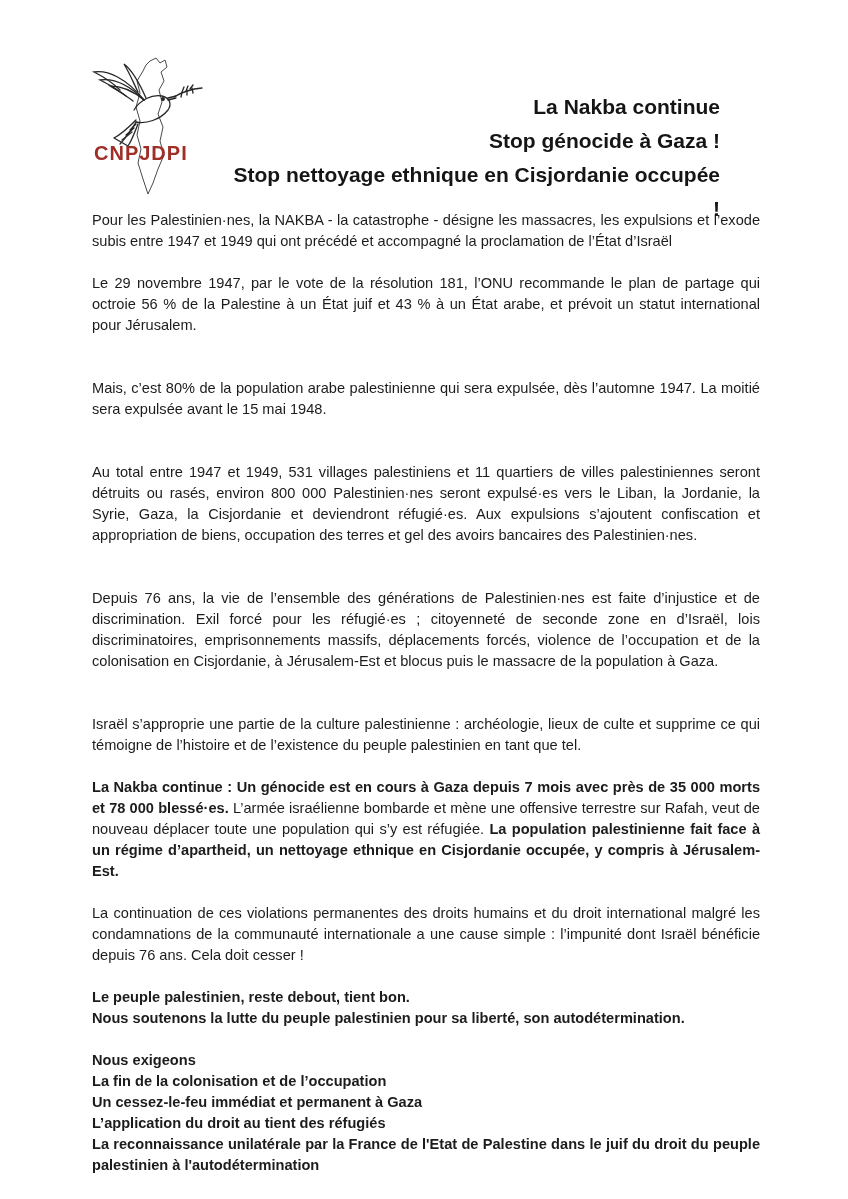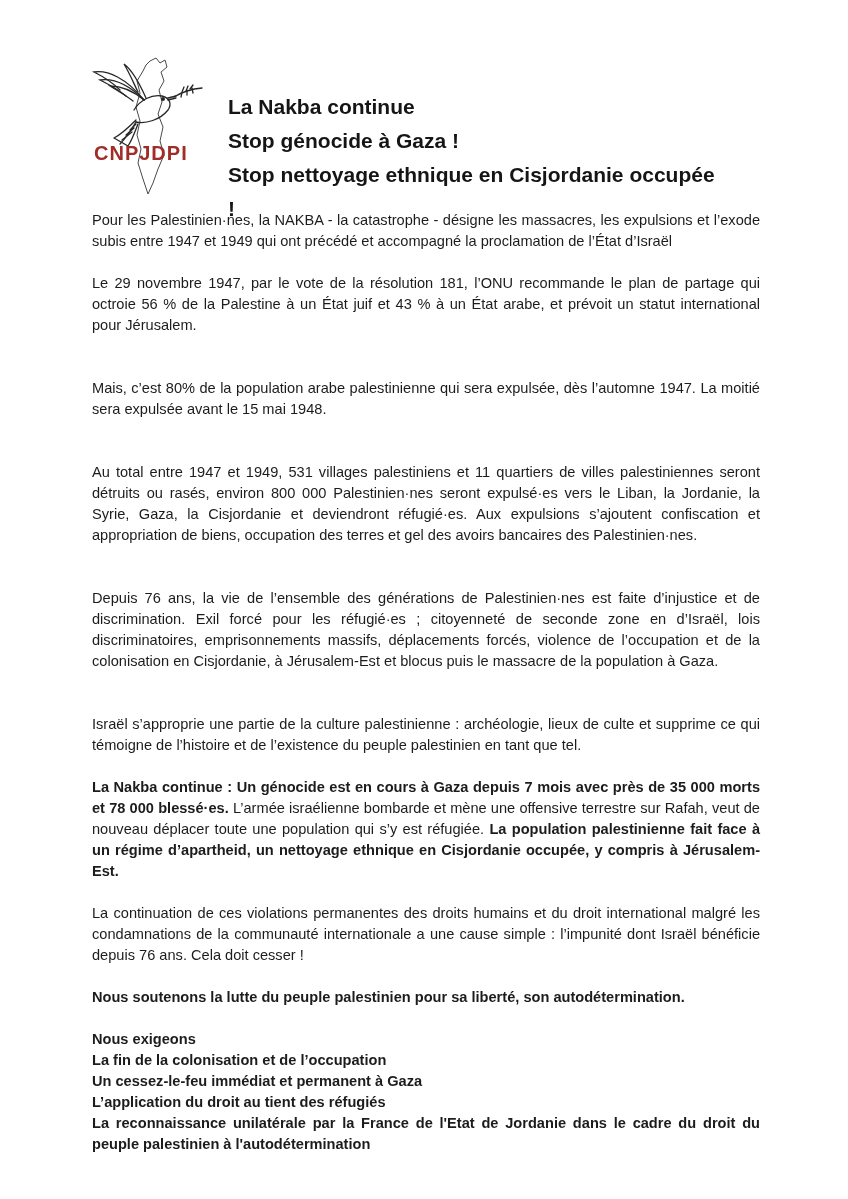--- a/index.html
+++ b/index.html
@@ -22,21 +22,21 @@
     font-size: 20px;
     letter-spacing: 1px;
     fill: #a02e28;
     font-family: "Liberation Sans", "DejaVu Sans", sans-serif;
   }
   .title-block {
     position: absolute;
     left: 228px;
     top: 90px;
     width: 492px;
-    text-align: left;
+    text-align: right;
     font-weight: 700;
     font-size: 21px;
     line-height: 34px;
     color: #151515;
   }
   .body-text {
     margin: 8px 88px 0 92px;
     font-size: 14.6px;
     line-height: 21px;
   }
@@ -102,26 +102,27 @@
     <div class="para-group">
       <div class="sub">Depuis 76 ans, la vie de l’ensemble des générations de Palestinien·nes est faite d’injustice et de discrimination. Exil forcé pour les réfugié·es ; citoyenneté de seconde zone en d’Israël, lois discriminatoires, emprisonnements massifs, déplacements forcés, violence de l’occupation et de la colonisation en Cisjordanie, à Jérusalem-Est et blocus puis le massacre de la population à Gaza.</div>
       <div class="sub">Israël s’approprie une partie de la culture palestinienne : archéologie, lieux de culte et supprime ce qui témoigne de l’histoire et de l’existence du peuple palestinien en tant que tel.</div>
     </div>
 
     <p class="para"><span class="bold">La Nakba continue : Un génocide est en cours à Gaza depuis 7 mois avec près de 35 000 morts et 78 000 blessé·es.</span><span> L’armée israélienne bombarde et mène une offensive terrestre sur Rafah, veut de nouveau déplacer toute une population qui s’y est réfugiée. </span><span class="bold">La population palestinienne fait face à un régime d’apartheid, un nettoyage ethnique en Cisjordanie occupée, y compris à Jérusalem-Est.</span></p>
 
     <p class="para">La continuation de ces violations permanentes des droits humains et du droit international malgré les condamnations de la communauté internationale a une cause simple : l’impunité dont Israël bénéficie depuis 76 ans. Cela doit cesser !</p>
 
     <div class="para-group bold">
+      <div class="line">Le peuple palestinien, reste debout, tient bon.</div>
       <div class="line">Nous soutenons la lutte du peuple palestinien pour sa liberté, son autodétermination.</div>
     </div>
 
     <div class="para-group bold demands">
       <div class="line">Nous exigeons</div>
       <div class="line">La fin de la colonisation et de l’occupation</div>
       <div class="line">Un cessez-le-feu immédiat et permanent à Gaza</div>
       <div class="line">L’application du droit au tient des réfugiés</div>
-      <div class="line">La reconnaissance unilatérale par la France de l'Etat de Jordanie dans le cadre du droit du peuple palestinien à l'autodétermination</div>
+      <div class="line">La reconnaissance unilatérale par la France de l'Etat de Palestine dans le juif du droit du peuple palestinien à l'autodétermination</div>
     </div>
 
   </main>
 
 </div>
 
 </body></html>

